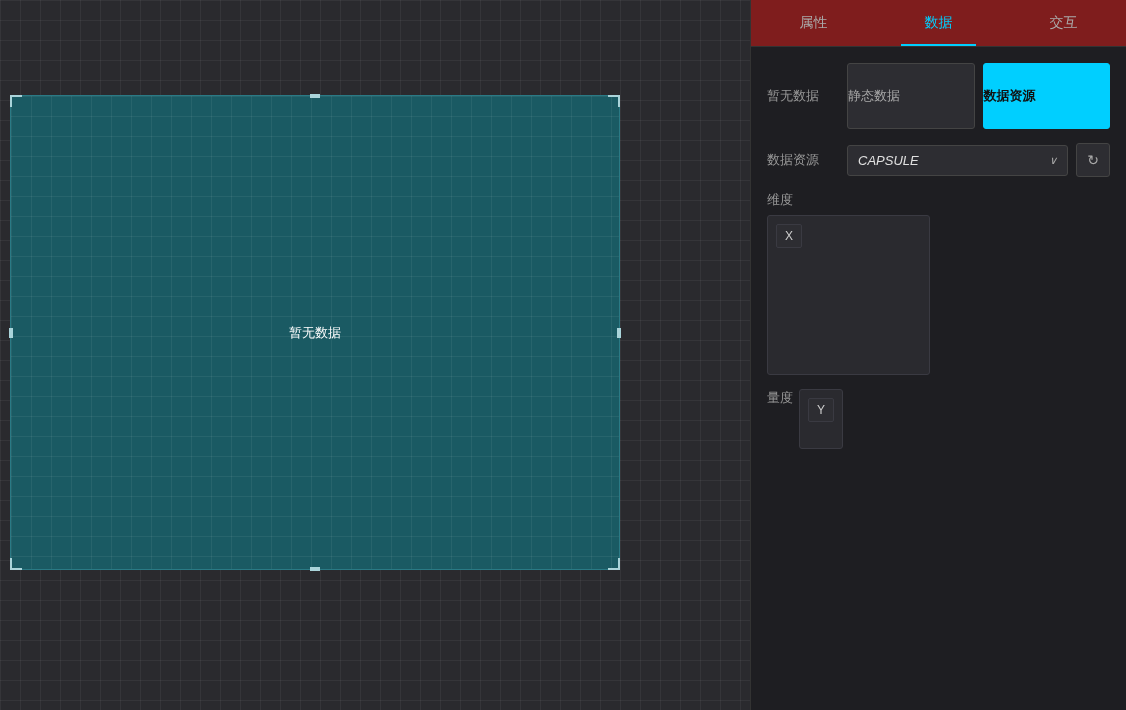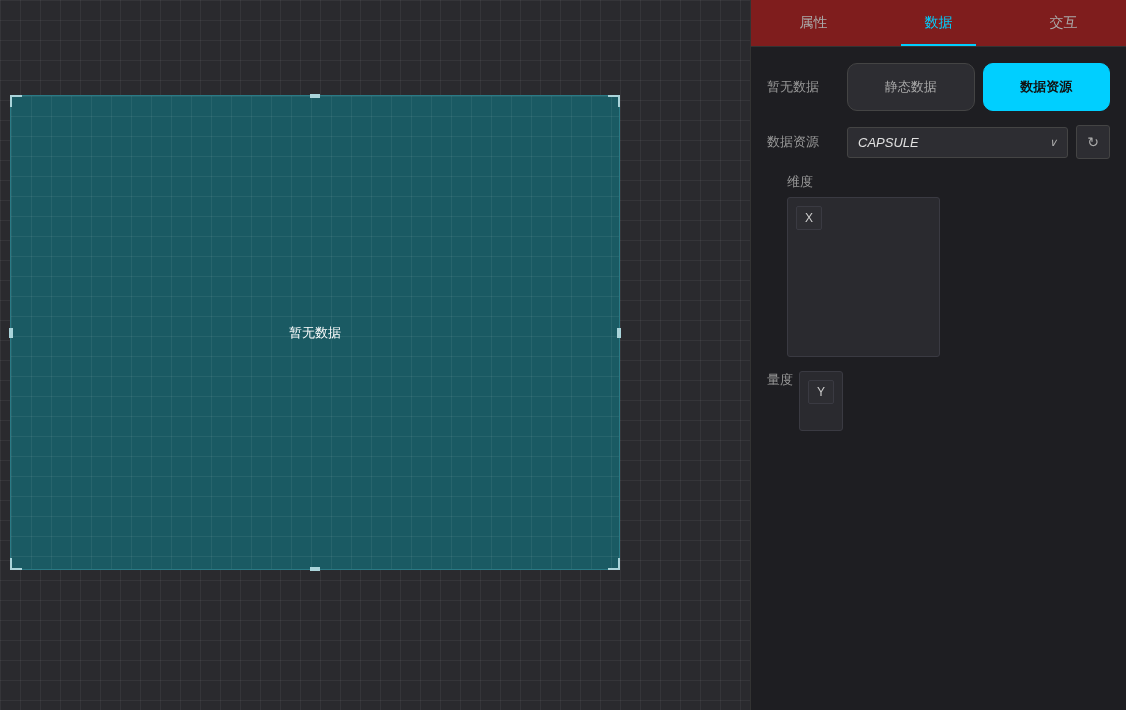--- a/index.html
+++ b/index.html
@@ -151,24 +151,23 @@
     .section-controls {
       flex: 1;
       display: flex;
       align-items: center;
       gap: 8px;
     }
 
     
     .data-type-btn {
       flex: 1;
-      padding: 14px 0;
-      text-align: center;
-      font-size: 13px;
-      border-radius: 10px;
+      padding: 23px 0;
+      font-size: 13px;
+      border-radius: 3px;
       cursor: pointer;
     }
 
     .data-type-btn.static {
       background-color: #2d2d32;
       color: #aaa;
       border: 1px solid #444;
     }
 
     .data-type-btn.active-btn {
@@ -212,21 +211,20 @@
       color: #aaa;
       font-size: 14px;
     }
 
     
     .axis-grid {
       display: grid;
       grid-template-columns: 1fr 1fr;
       gap: 18px;
       margin-bottom: 14px;
-      margin-left: 20px;
     }
 
     .axis-section {
       display: flex;
       flex-direction: column;
       gap: 6px;
     }
 
     .axis-label {
       font-size: 13px;

